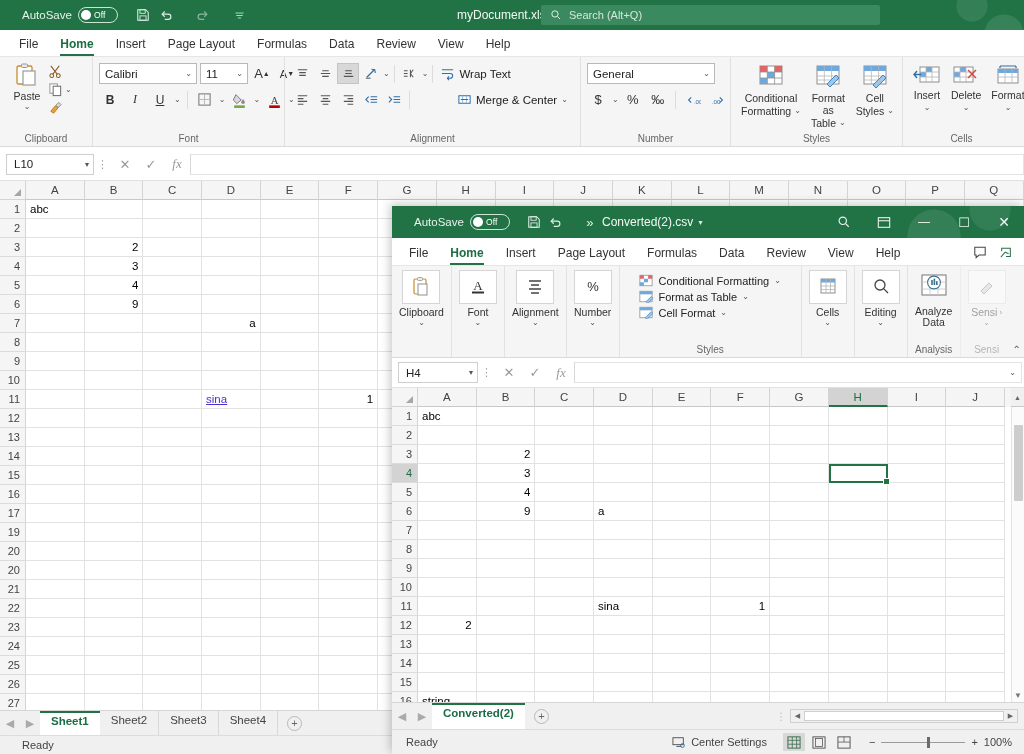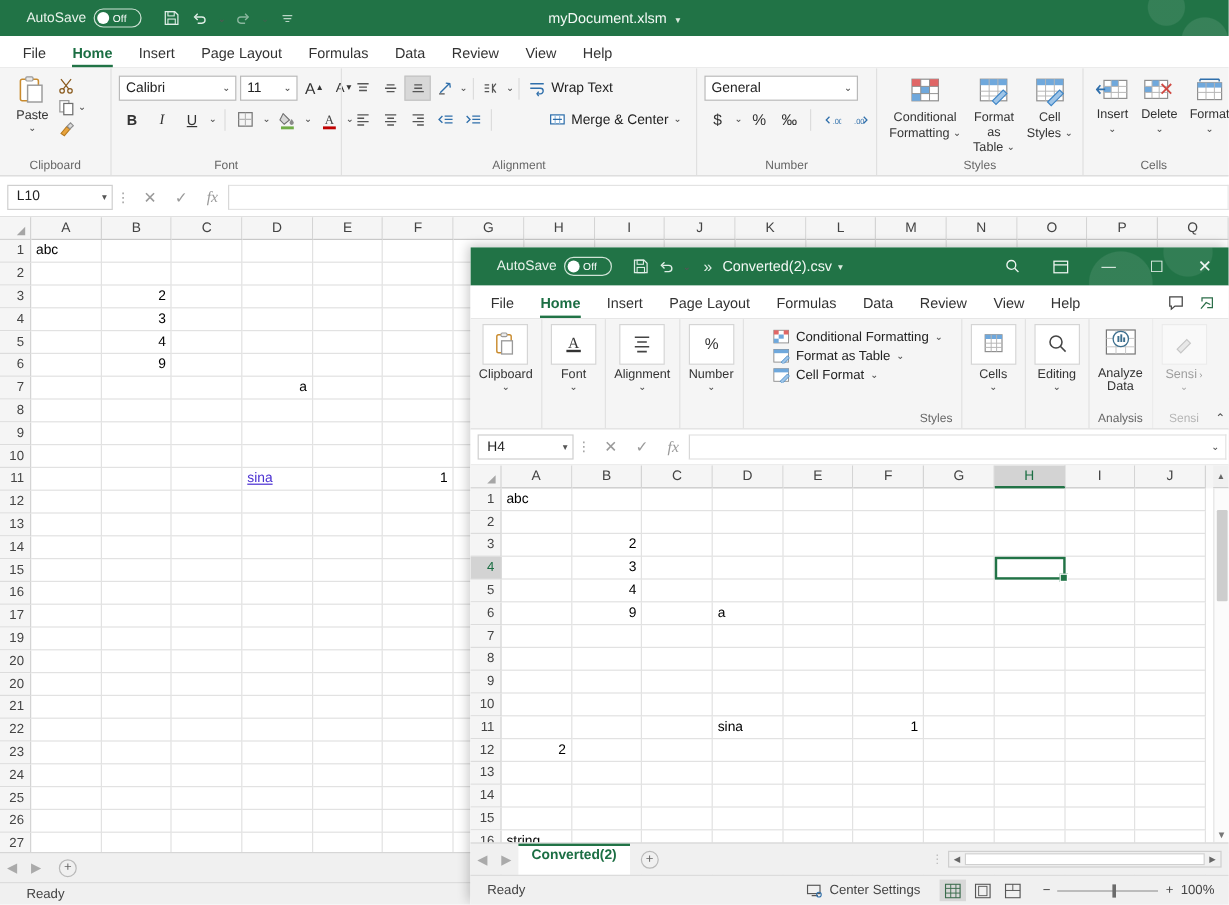--- a/index.html
+++ b/index.html
@@ -304,20 +304,27 @@
         <svg width="13" height="13" viewBox="0 0 16 16">
             <path d="M3 5h10M4 8h8M6 11h4" stroke="currentColor" stroke-width="1.2" fill="none"></path>
           </svg>
       </span>
 
       <div class="bg-doctitle">
         <span>myDocument.xlsm</span>
         <span class="chev" style="color:#dbeade;margin-left:4px">▾</span>
       </div>
 
+      <div class="searchbox">
+        <svg width="12" height="12" viewBox="0 0 16 16">
+            <circle cx="6.6" cy="6.6" r="4.2" fill="none" stroke="#dff0e6" stroke-width="1.3"></circle>
+            <path d="M9.8 9.8L13.4 13.4" stroke="#dff0e6" stroke-width="1.3"></path>
+          </svg>
+        <span class="ph">Search (Alt+Q)</span>
+      </div>
     </div>
 
     <div class="bg-tabs">
       <div class="rtab">File</div>
       <div class="rtab active">Home</div>
       <div class="rtab">Insert</div>
       <div class="rtab">Page Layout</div>
       <div class="rtab">Formulas</div>
       <div class="rtab">Data</div>
       <div class="rtab">Review</div>
@@ -1245,20 +1252,26 @@
               <div class="cell" style="width: 58.7px;"></div>
               <div class="cell" style="width: 58.7px;"></div>
             </div>
           </div>
       </div>
     </div>
 
     <div class="sheettabs" id="bg-sheettabs">
       <span class="navarrow">◀</span>
       <span class="navarrow">▶</span>
+      <div style="display:flex;align-items:stretch;height:25px" id="bg-tabs-list">
+          <div class="stab active">Sheet1</div>
+          <div class="stab">Sheet2</div>
+          <div class="stab">Sheet3</div>
+          <div class="stab">Sheet4</div>
+        </div>
       <span class="addsheet">+</span>
     </div>
 
     <div class="statusbar" id="bg-status">
       <span style="margin-left:22px">Ready</span>
     </div>
   </div>
 
   <div id="fg-window">
 
@@ -1369,21 +1382,21 @@
       <div class="cgrp">
         <span class="cgrp-btn">
           <svg width="20" height="22" viewBox="0 0 20 22">
               <text x="10" y="15" font-size="13" text-anchor="middle" fill="#333" font-family="Liberation Sans, sans-serif">%</text>
             </svg>
         </span>
         <span class="cgrp-name">Number</span>
         <span class="cgrp-chev">⌄</span>
       </div>
 
-      <div class="cgrp" style="align-items:flex-end;width:182px">
+      <div class="cgrp" style="align-items:center;width:182px">
         <div class="styles-list">
           <div class="styles-item">
             <svg width="14" height="13" viewBox="0 0 16 14">
                 <rect x="1" y="1" width="14" height="12" fill="#fff" stroke="#8f8f8f" stroke-width=".9"></rect>
                 <rect x="1" y="1" width="4.6" height="4" fill="#e06666"></rect>
                 <rect x="10.4" y="1" width="4.6" height="4" fill="#e06666"></rect>
                 <rect x="5.6" y="5" width="4.8" height="4" fill="#6fa8dc"></rect>
                 <rect x="1" y="9" width="4.6" height="4" fill="#6fa8dc"></rect>
               </svg>
             <span>Conditional Formatting</span>

